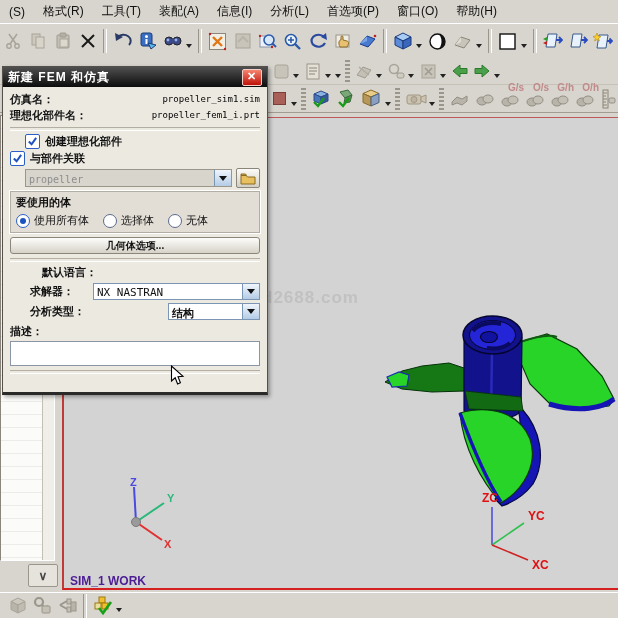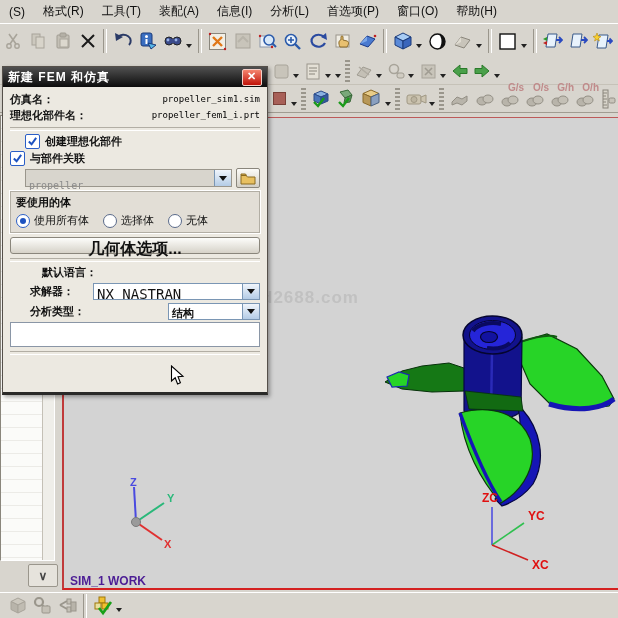--- a/index.html
+++ b/index.html
@@ -56,44 +56,44 @@
   .mono{font-family:"DejaVu Sans Mono",monospace;font-size:9px;color:#000;}
   .groove{height:2px;border-top:1px solid #b2aea4;border-bottom:1px solid #fff;margin:4px 0 3px 0;}
   .cbrow{display:flex;align-items:center;height:15px;margin:2px 0;}
   .cbrow.indent{margin-left:15px;}
   .cb{width:13px;height:13px;background:#fff;border:1px solid #2b5fc7;border-radius:2px;
       margin-right:5px;display:flex;align-items:center;justify-content:center;flex:0 0 auto;}
   .cbrow .lab{font-weight:bold;}
   .comborow{display:flex;align-items:center;height:18px;margin:3px 0 3px 15px;}
   .combo-dis{flex:1;display:flex;height:18px;border:1px solid #9a968c;box-sizing:border-box;background:#d8d5cd;}
   .combo-dis .cfield{flex:1;color:#8d8d8d;font-family:"DejaVu Sans Mono",monospace;font-size:10px;
-      padding:10px 3px;overflow:hidden;}
+      padding:4px 3px;overflow:hidden;}
   .arrowbtn{width:16px;background:linear-gradient(#f0f5fb,#b4cce6);border-left:1px solid #7a96b4;
       display:flex;align-items:center;justify-content:center;}
   .arrowbtn .tri{width:0;height:0;border-left:4px solid transparent;border-right:4px solid transparent;
       border-top:5px solid #111;}
   .fldrbtn{width:22px;height:18px;margin-left:4px;background:linear-gradient(#fcfbf8,#d2cec4);
       border:1px solid #8a867c;border-radius:2px;display:flex;align-items:center;justify-content:center;}
   .groupbox{border:1px solid #b2aea4;outline:1px solid #fff;background:#e2ded6;margin:4px 0;padding:2px 5px 4px 5px;}
   .groupbox .gtitle{font-weight:bold;margin:1px 0 3px 0;}
   .radios{display:flex;align-items:center;}
   .radio-item{display:flex;align-items:center;margin-right:14px;}
   .radio-item:last-child{margin-right:0;}
   .rb{width:12px;height:12px;border-radius:50%;border:1px solid #5a6a8a;background:#fff;
       margin-right:4px;display:flex;align-items:center;justify-content:center;flex:0 0 auto;}
   .rb.sel{border-color:#2b5fc7;}
   .rb.sel .dot{width:6px;height:6px;border-radius:50%;background:#1d52c0;}
   .bigbtn{display:block;width:100%;height:17px;background:linear-gradient(#fdfdfb,#d6d2c8);
-      border:1px solid #8a867c;border-radius:3px;font-size:16px;font-weight:bold;color:#111;
+      border:1px solid #8a867c;border-radius:3px;font-size:10px;font-weight:bold;color:#111;
       font-family:"Liberation Sans",sans-serif;margin:3px 0;}
   .langlab{font-weight:bold;margin:3px 0 2px 0;padding-left:32px;}
   .solverrow{display:flex;align-items:center;height:18px;margin:2px 0;}
   .solverrow .lab{font-weight:bold;margin-left:20px;}
   .combo{display:flex;height:17px;border:1px solid #7a96b4;box-sizing:border-box;background:#fff;}
-  .combo .cfield{font-family:"DejaVu Sans Mono",monospace;font-size:14px;padding:2px 3px;flex:1;white-space:nowrap;}
+  .combo .cfield{font-family:"DejaVu Sans Mono",monospace;font-size:11px;padding:2px 3px;flex:1;white-space:nowrap;}
   .combo.solver{margin-left:auto;width:167px;}
   .combo.analysis{margin-left:auto;width:92px;}
   .combo .cfield.cn{font-family:"Liberation Sans",sans-serif;font-size:11px;font-weight:bold;}
   .desclab{font-weight:bold;margin:4px 0 2px 0;}
   .desc{width:100%;height:25px;background:#fff;border:1px solid #8a96a6;box-sizing:border-box;}
   .btnrow{display:flex;justify-content:flex-end;align-items:center;gap:13px;margin:5px 6px 0 0;}
   .btn{height:18px;width:52px;font-size:11px;font-weight:bold;color:#111;border-radius:3px;
       font-family:"Liberation Sans",sans-serif;}
   .btn.ok{background:linear-gradient(#e6f1fc,#a8cbee);border:2px solid #4a86d4;}
   .btn.cancel{background:linear-gradient(#fdfdfb,#d6d2c8);border:1px solid #8a867c;}
@@ -561,20 +561,21 @@
     <div class="solverrow">
       <span class="lab">分析类型：</span>
       <div class="combo analysis">
         <span class="cfield cn">结构</span>
         <span class="arrowbtn">
             <span class="tri"></span>
           </span>
       </div>
     </div>
 
+    <div class="desclab">描述：</div>
     <div class="desc"></div>
 
     <div class="groove"></div>
 
   </div>
 </div>
 
 <div class="bottombar">
   <span class="tbtn">
       <svg width="20" height="20" viewBox="0 0 20 20">

